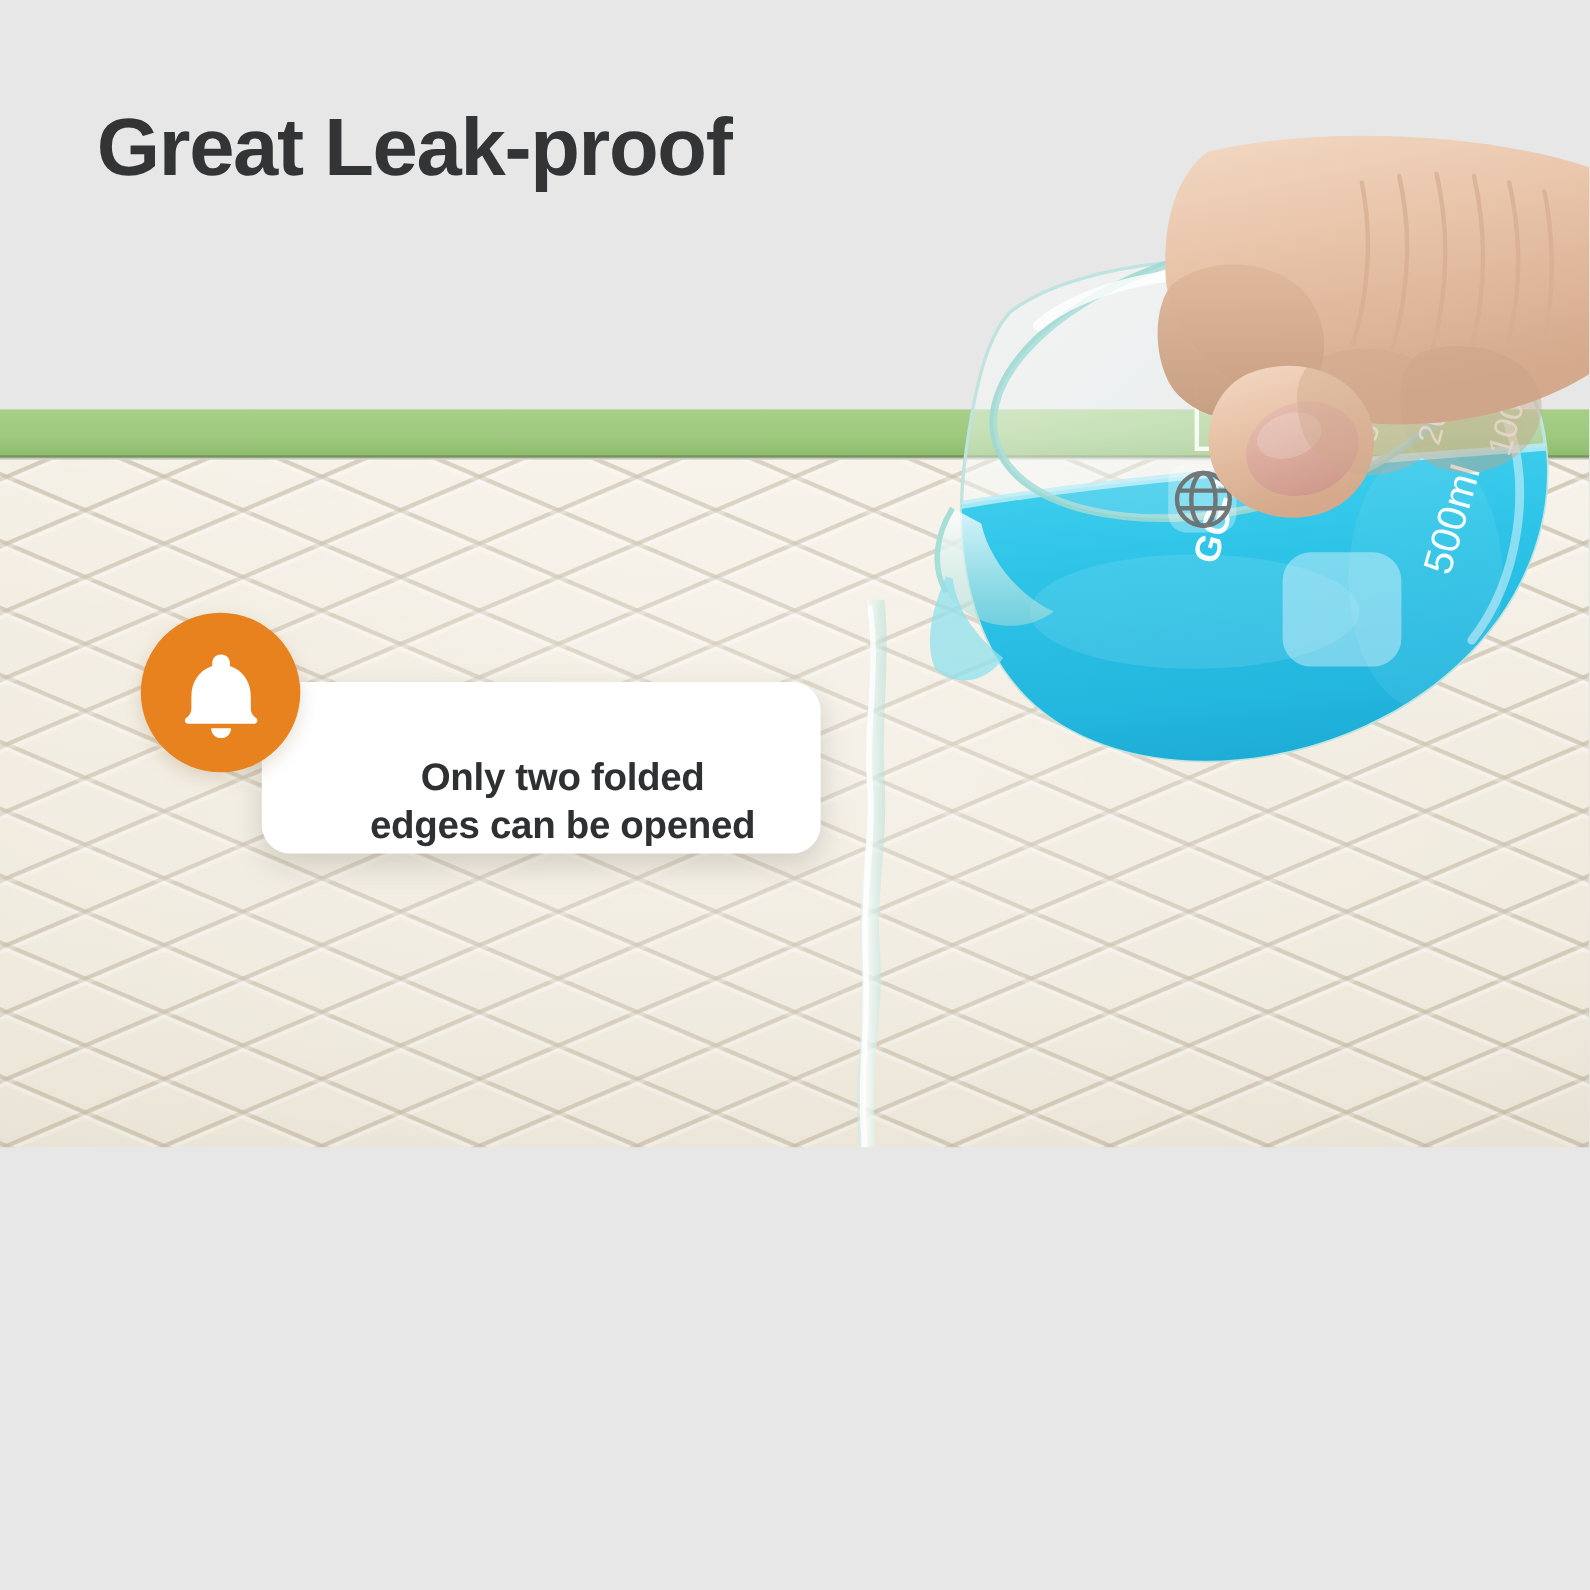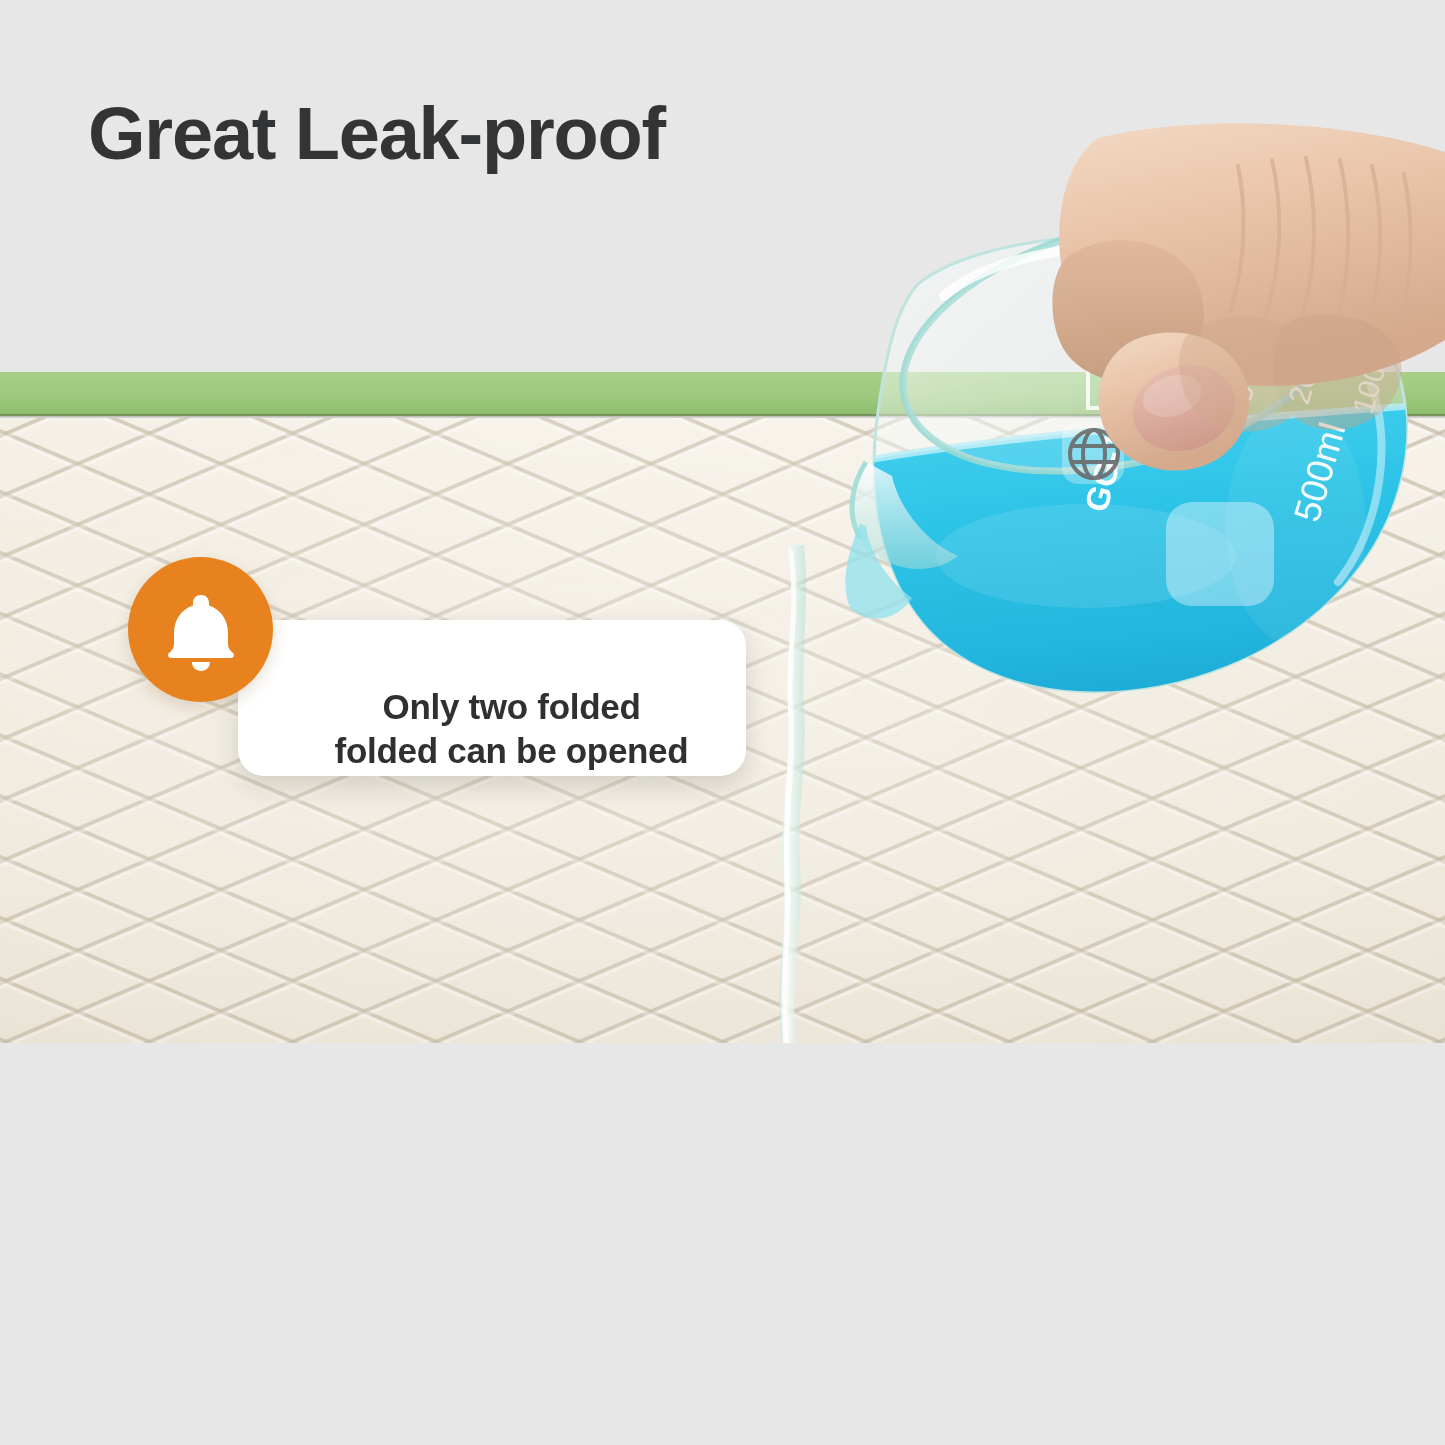--- a/index.html
+++ b/index.html
@@ -325,21 +325,21 @@
                  C284,310 246,292 236,262 C228,236 228,208 250,196 Z" fill="#cfa98c"></path>
         <path d="M344,190 C386,176 436,190 450,222 C462,252 442,288 402,298
                  C366,306 334,288 328,258 C322,228 326,200 344,190 Z" fill="#c9a285"></path>
       </g>
     </svg>
   </div>
 
   <div class="callout-card"></div>
   <div class="callout-text">
     <div>Only two folded</div>
-    <div>folded can be opened</div>
+    <div>edges can be opened</div>
   </div>
   <div class="callout-badge">
     <svg width="78" height="82" viewBox="0 0 78 82">
       <path d="M39,6 C44,6 47,9.5 47,14 L47,16.5 C59,20.5 66,31 66,44.5 L66,55
                C66,58.5 67.6,61.5 70.5,63.5 C73,65.2 72,69 68.8,69 L9.2,69
                C6,69 5,65.2 7.5,63.5 C10.4,61.5 12,58.5 12,55 L12,44.5
                C12,31 19,20.5 31,16.5 L31,14 C31,9.5 34,6 39,6 Z" fill="#ffffff"></path>
       <path d="M30,73 L48,73 C48,78.5 44,82 39,82 C34,82 30,78.5 30,73 Z" fill="#ffffff"></path>
     </svg>
   </div>

